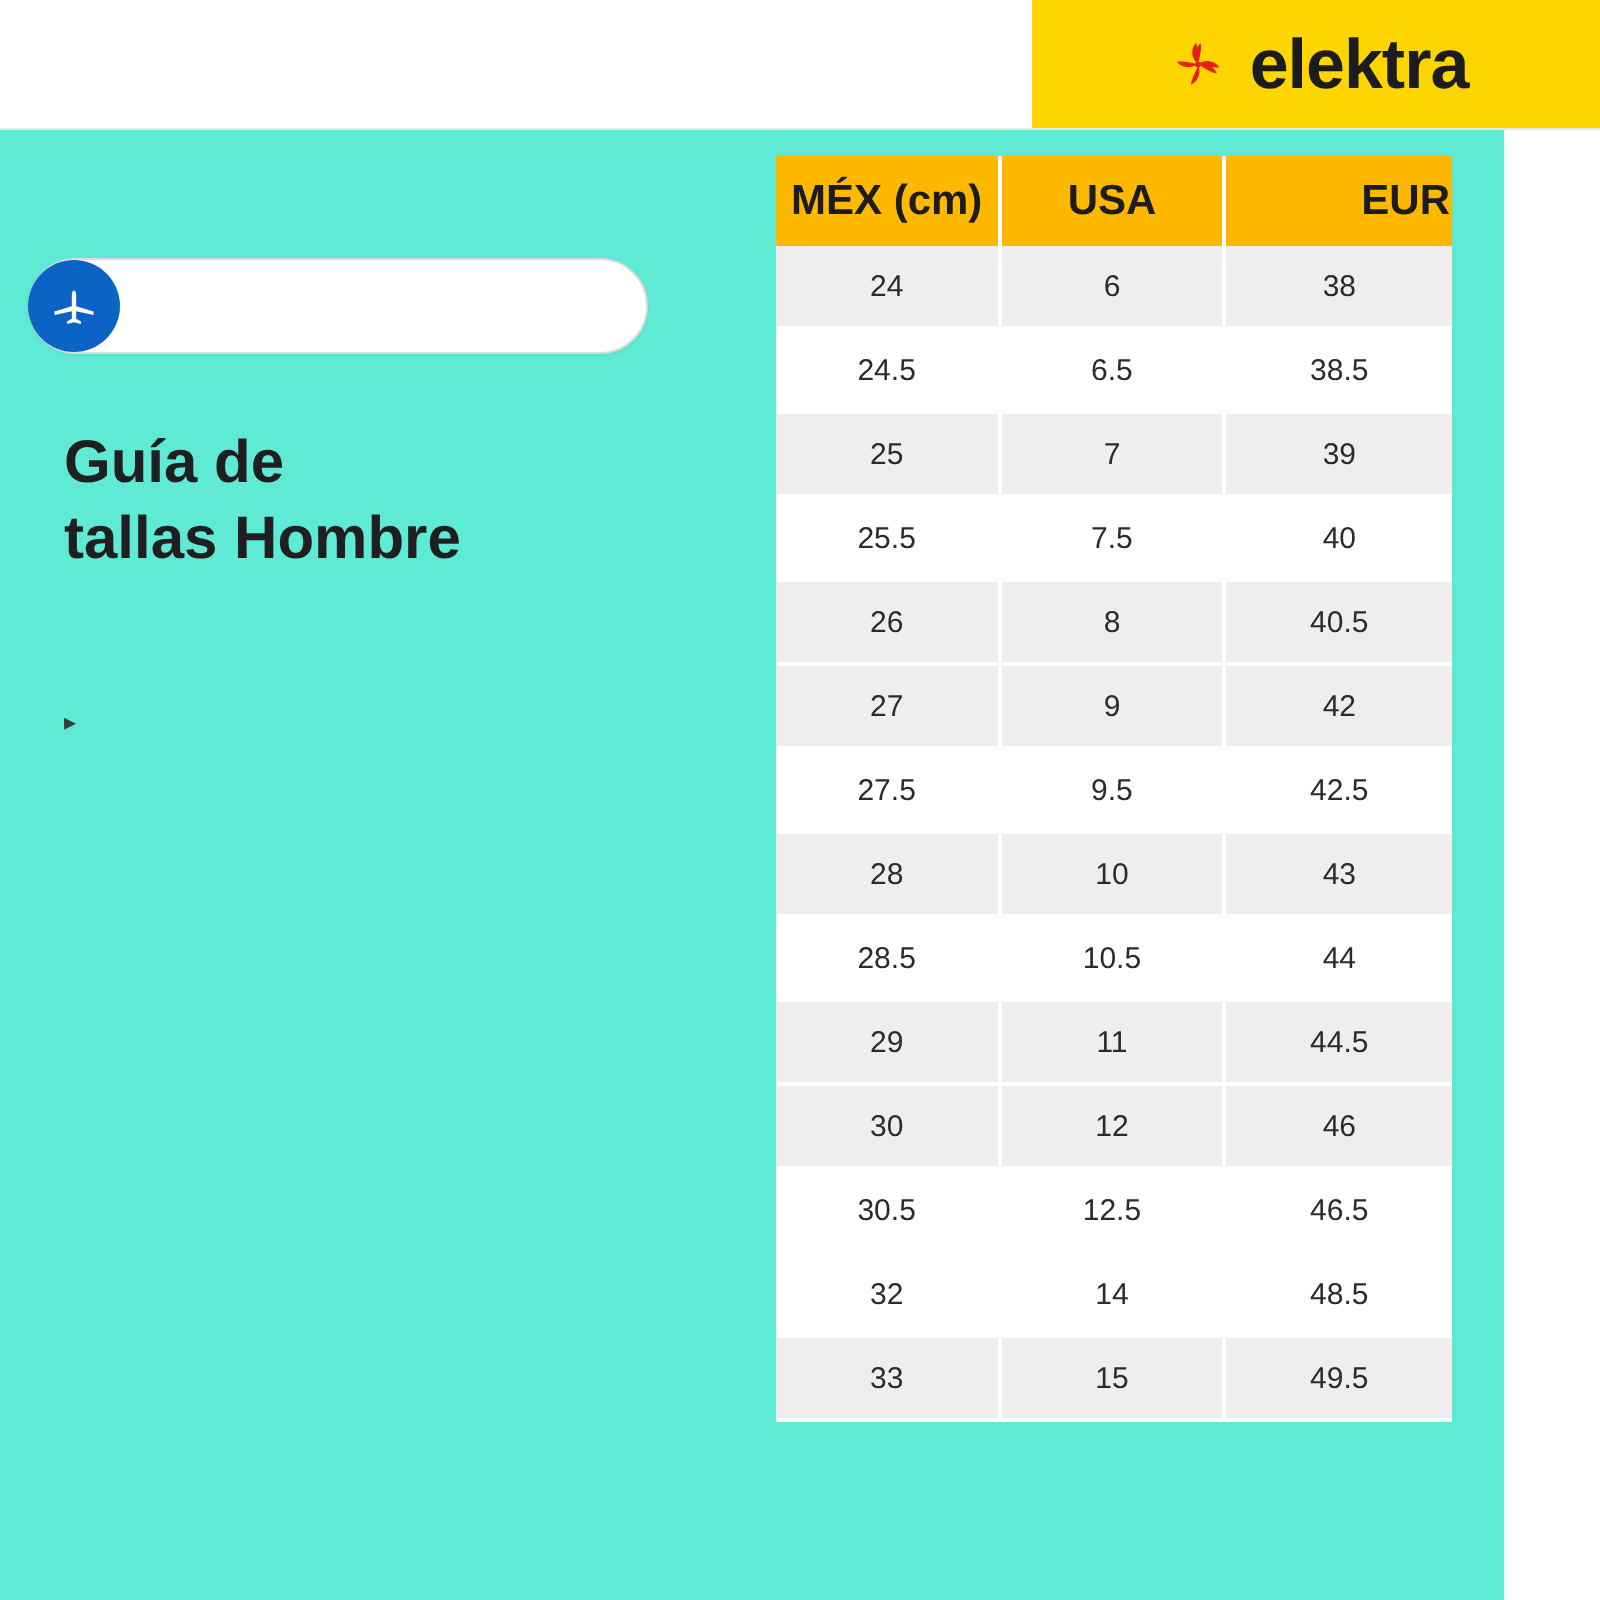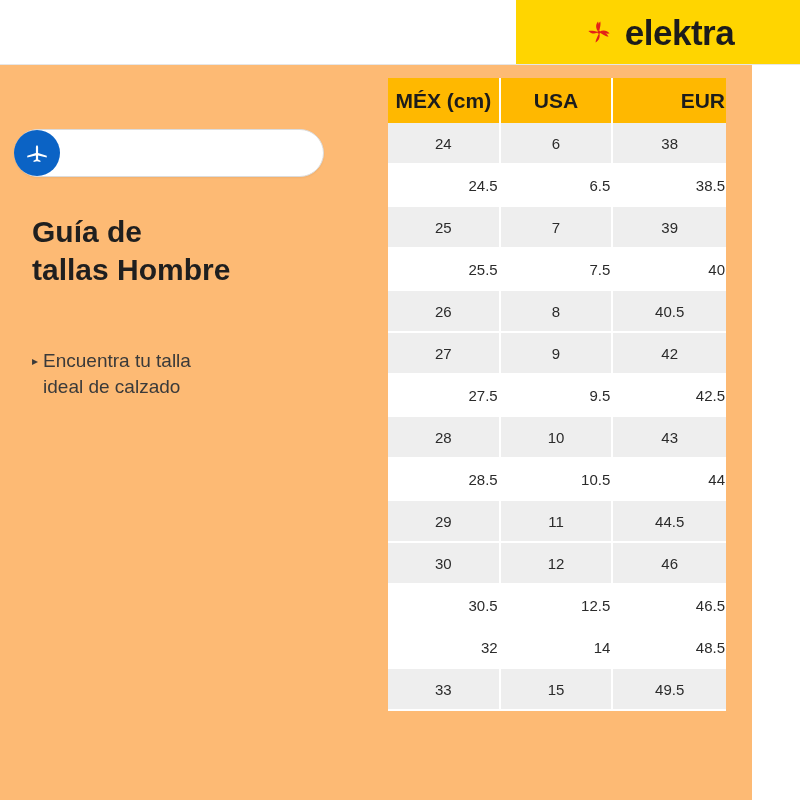--- a/index.html
+++ b/index.html
@@ -11,21 +11,21 @@
     height: 800px;
     background: #ffffff;
     font-family: "Liberation Sans", sans-serif;
     color: #2b2b2b;
     overflow: hidden;
   }
   .page {
     position: relative;
     width: 752px;
     height: 800px;
-    background: #fdba74;
+    background: #5eead4;
   }
 
   
   .header {
     position: absolute;
     top: 0;
     left: 0;
     width: 800px;
     height: 64px;
     background: #ffffff;
@@ -164,21 +164,21 @@
   table.size-table td {
     height: 38px;
     text-align: center;
     font-size: 15px;
     color: #2b2b2b;
     border-right: 2px solid #ffffff;
     border-bottom: 2px solid #ffffff;
   }
   table.size-table td:last-child { border-right: none; }
   table.size-table tr.odd td { background: #eeeeee; }
-  table.size-table tr.even td { background: #ffffff; text-align: right; }
+  table.size-table tr.even td { background: #ffffff; }
 </style>
 </head>
 <body>
 
 <div class="page">
 
   <div class="header">
     <div class="brand-block">
       <div class="brand-inner">
         <span class="brand-mark">
@@ -208,22 +208,20 @@
           <path fill="#ffffff" d="M21 14.5l-8-2.4V6.6c0-.9-.6-1.7-1-1.7s-1 .8-1 1.7v5.5l-8 2.4v1.6l8-1.7v3.5l-2.2 1.3v1.1l3.2-.8 3.2.8v-1.1L13 17.9v-3.5l8 1.7z"></path>
         </svg>
       </span>
     </div>
 
     <div class="title">Guía de
 tallas Hombre</div>
 
     <div class="bullet-row">
       <span class="bullet-arrow">▸</span>
-      <span class="bullet-text">Encuentra tu talla
-ideal de calzado</span>
     </div>
 
   </div>
 
   <div class="table-wrap">
     <table class="size-table">
       <thead>
         <tr>
           <th>MÉX (cm)</th>
           <th>USA</th>

